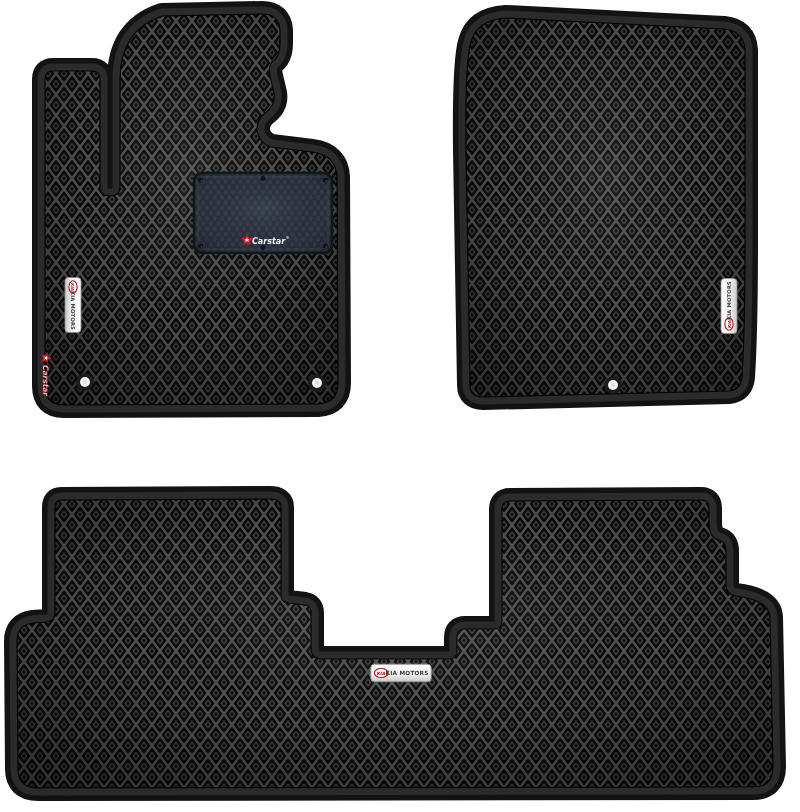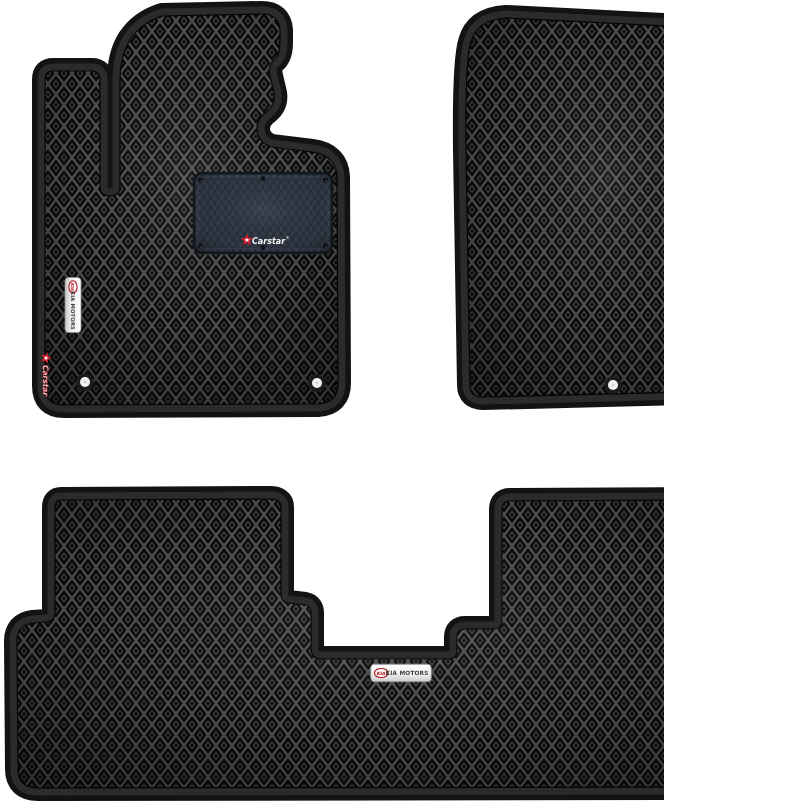--- a/index.html
+++ b/index.html
@@ -1,16 +1,16 @@
 <!DOCTYPE html>
 <html><head>
 <meta charset="utf-8">
 <style>
   html,body{margin:0;padding:0;background:#ffffff;}
-  .stage{position:relative;width:664px;height:812px;background:#ffffff;overflow:hidden;}
+  .stage{position:relative;width:800px;height:812px;background:#ffffff;overflow:hidden;}
   svg text{font-family:"DejaVu Sans", sans-serif;}
   .carstar-txt{font-style:italic;font-weight:bold;}
 </style>
 </head>
 <body>
 
 <div class="stage">
 <svg width="800" height="812" viewBox="0 0 800 812">
   <defs>
 

